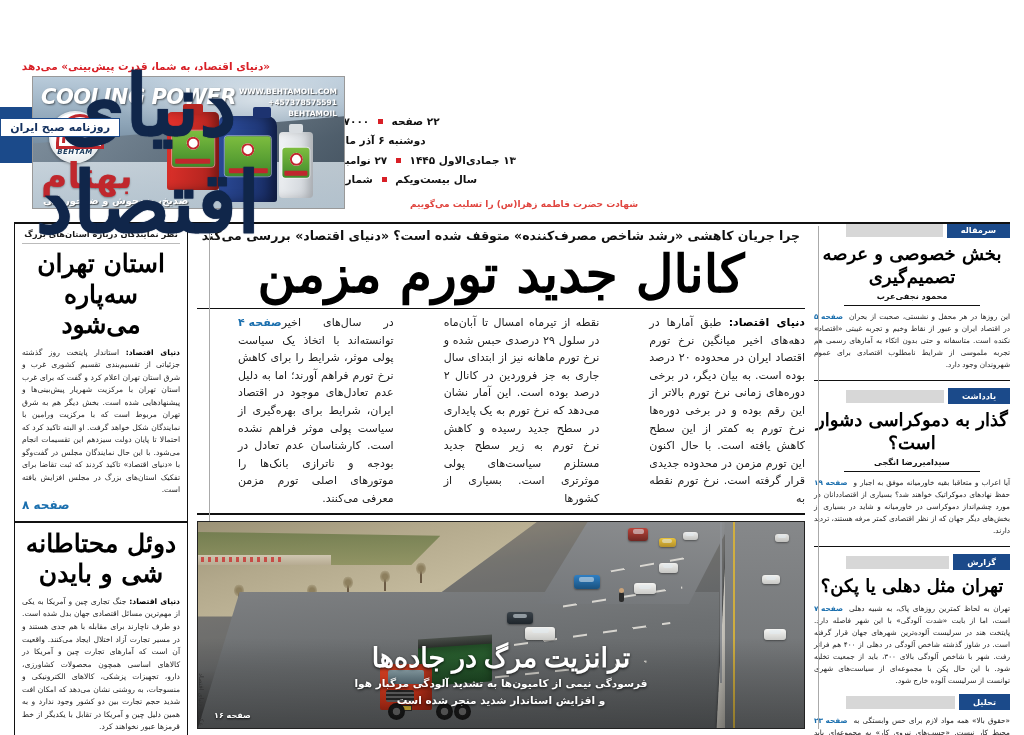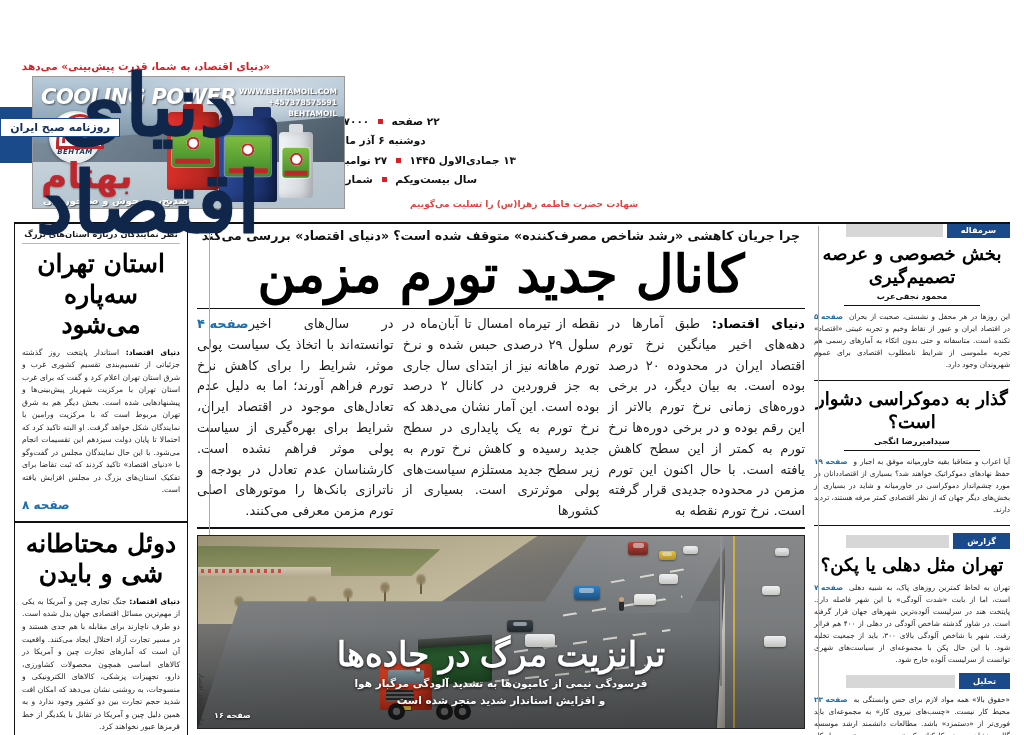--- a/index.html
+++ b/index.html
@@ -341,21 +341,21 @@
     line-height: 1.02; letter-spacing: -2px;
     padding-bottom: 8px;
     border-bottom: 1.5px solid #111;
     margin-bottom: 5px;
   }
   .m-cols {
     display: flex; flex-direction: row; direction: rtl;
     gap: 9px; padding-bottom: 5px;
     border-bottom: 2px solid #111;
   }
-  .m-col { flex: 1; font-size: 13px; line-height: 1.6; text-align: justify; color: #1c1c1c; }
+  .m-col { flex: 1; font-size: 11px; line-height: 1.6; text-align: justify; color: #1c1c1c; margin-left: 41px; }
   .m-col .lead { font-weight: bold; color: #000; }
   .m-col .pgl { color: #1b6fae; font-weight: bold; float: left; }
 
   .photo-wrap {
     position: relative;
     margin-top: 6px;
     flex: 1;
     min-height: 0;
     border: 1px solid #222;
     overflow: hidden;
@@ -487,22 +487,22 @@
     background:#8d9094;
   }
 
   .cap-overlay {
     position:absolute; left:0; right:0; bottom:0;
     padding: 6px 16px 8px 16px;
     direction: rtl; text-align: center;
     background: linear-gradient(180deg, rgba(0,0,0,0) 0%, rgba(0,0,0,.12) 35%, rgba(0,0,0,.3) 100%);
   }
   .cap-title {
-    font-family: Liberation Sans, sans-serif;
-    font-size: 34px; font-weight: bold; color: #fff;
+    font-family: Liberation Serif, serif;
+    font-size: 27px; font-weight: bold; color: #fff;
     line-height: 1.1; letter-spacing:-1px;
     text-shadow: 0 1px 3px rgba(0,0,0,.8);
   }
   .cap-sub {
     font-size: 10.5px; font-weight: bold; color: #fff;
     line-height: 1.5; margin-top: 2px;
     text-shadow: 0 1px 3px rgba(0,0,0,.85);
   }
   .cap-pg {
     font-size: 8px; color:#fff; font-weight:bold; text-align:left;
@@ -627,20 +627,24 @@
         <div class="r-author">محمود نجفی‌عرب</div>
         <div class="r-body">
           <span class="pgl">صفحه ۵</span>
           <span>این روزها در هر محفل و نشستی، صحبت از بحران در اقتصاد ایران و عبور از نقاط وخیم و تجربه غیبتی «اقتصاد» نکنده است. متاسفانه و حتی بدون اتکاء به آمارهای رسمی هم تجربه ملموسی از شرایط نامطلوب اقتصادی برای عموم شهروندان وجود دارد.</span>
         </div>
       </div>
 
       <div class="r-div"></div>
 
       <div class="r-sec">
+        <div class="r-tag-row">
+          <div class="r-tag">یادداشت</div>
+          <div class="r-tag-fill"></div>
+        </div>
         <div class="r-head">گذار به دموکراسی دشوار است؟</div>
         <div class="r-author">سیدامیررضا انگجی</div>
         <div class="r-body">
           <span class="pgl">صفحه ۱۹</span>
           <span>آیا اعراب و متعاقبا بقیه خاورمیانه موفق به اجبار و حفظ نهادهای دموکراتیک خواهند شد؟ بسیاری از اقتصاددانان در مورد چشم‌انداز دموکراسی در خاورمیانه و شاید در بسیاری از بخش‌های دیگر جهان که از نظر اقتصادی کمتر مرفه هستند، تردید دارند.</span>
         </div>
       </div>
 
       <div class="r-div"></div>
 

